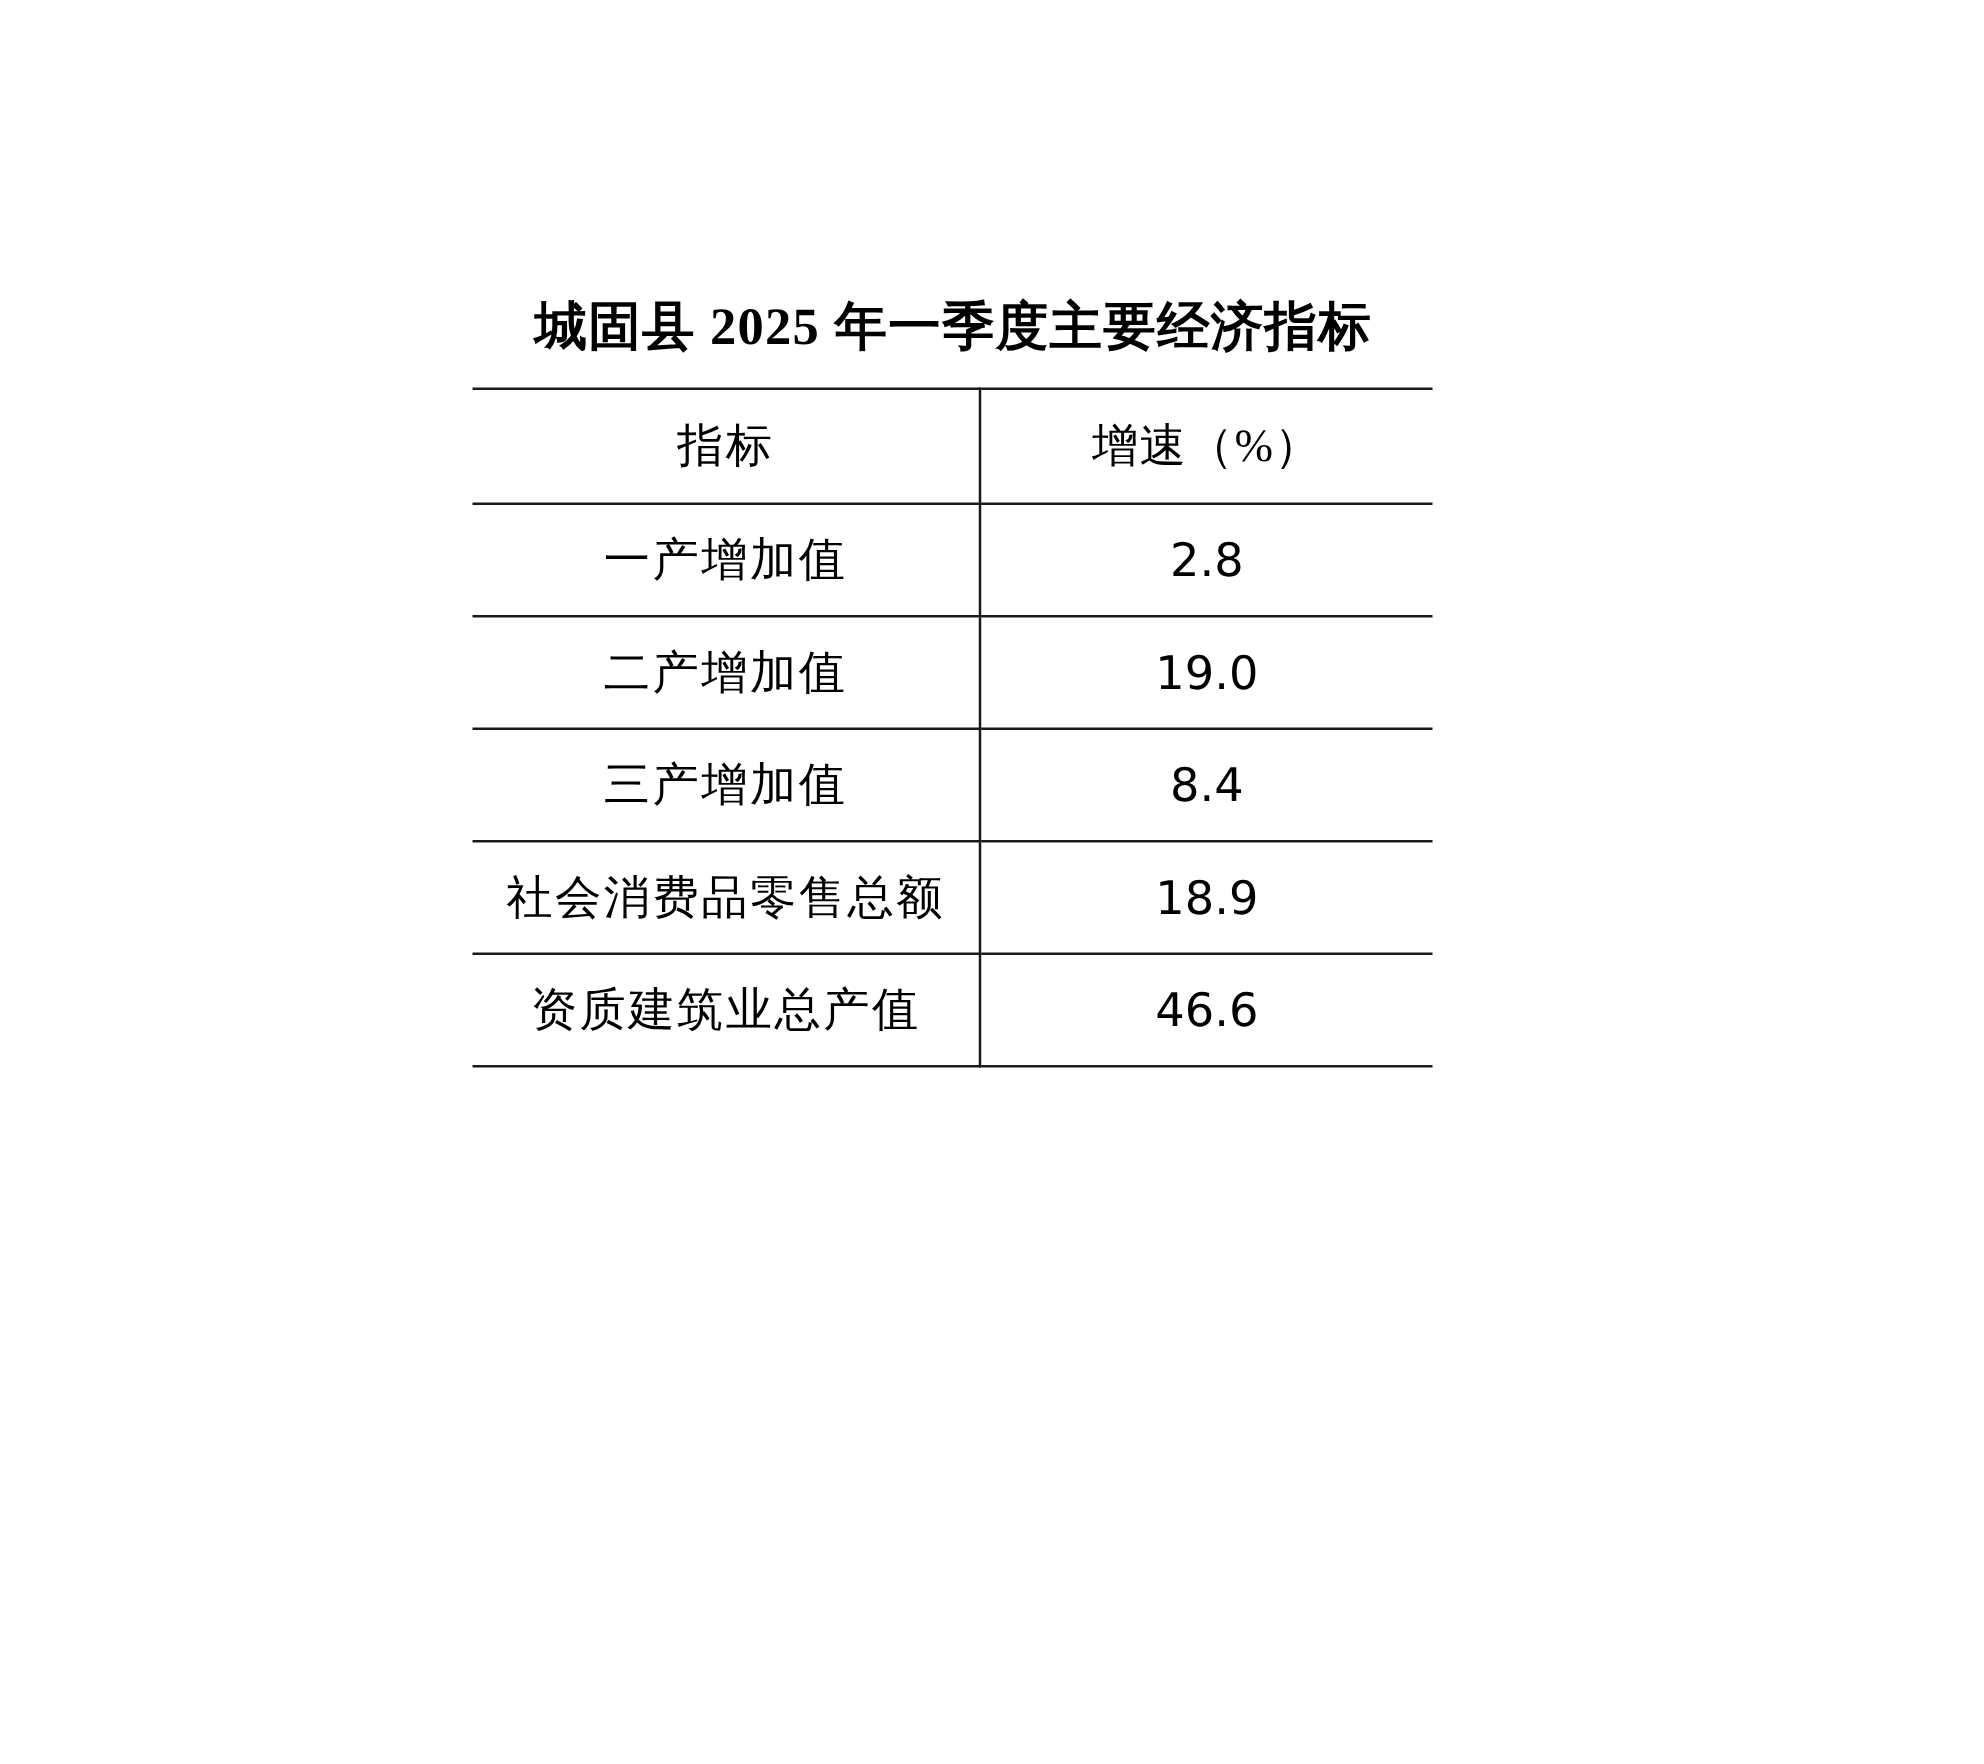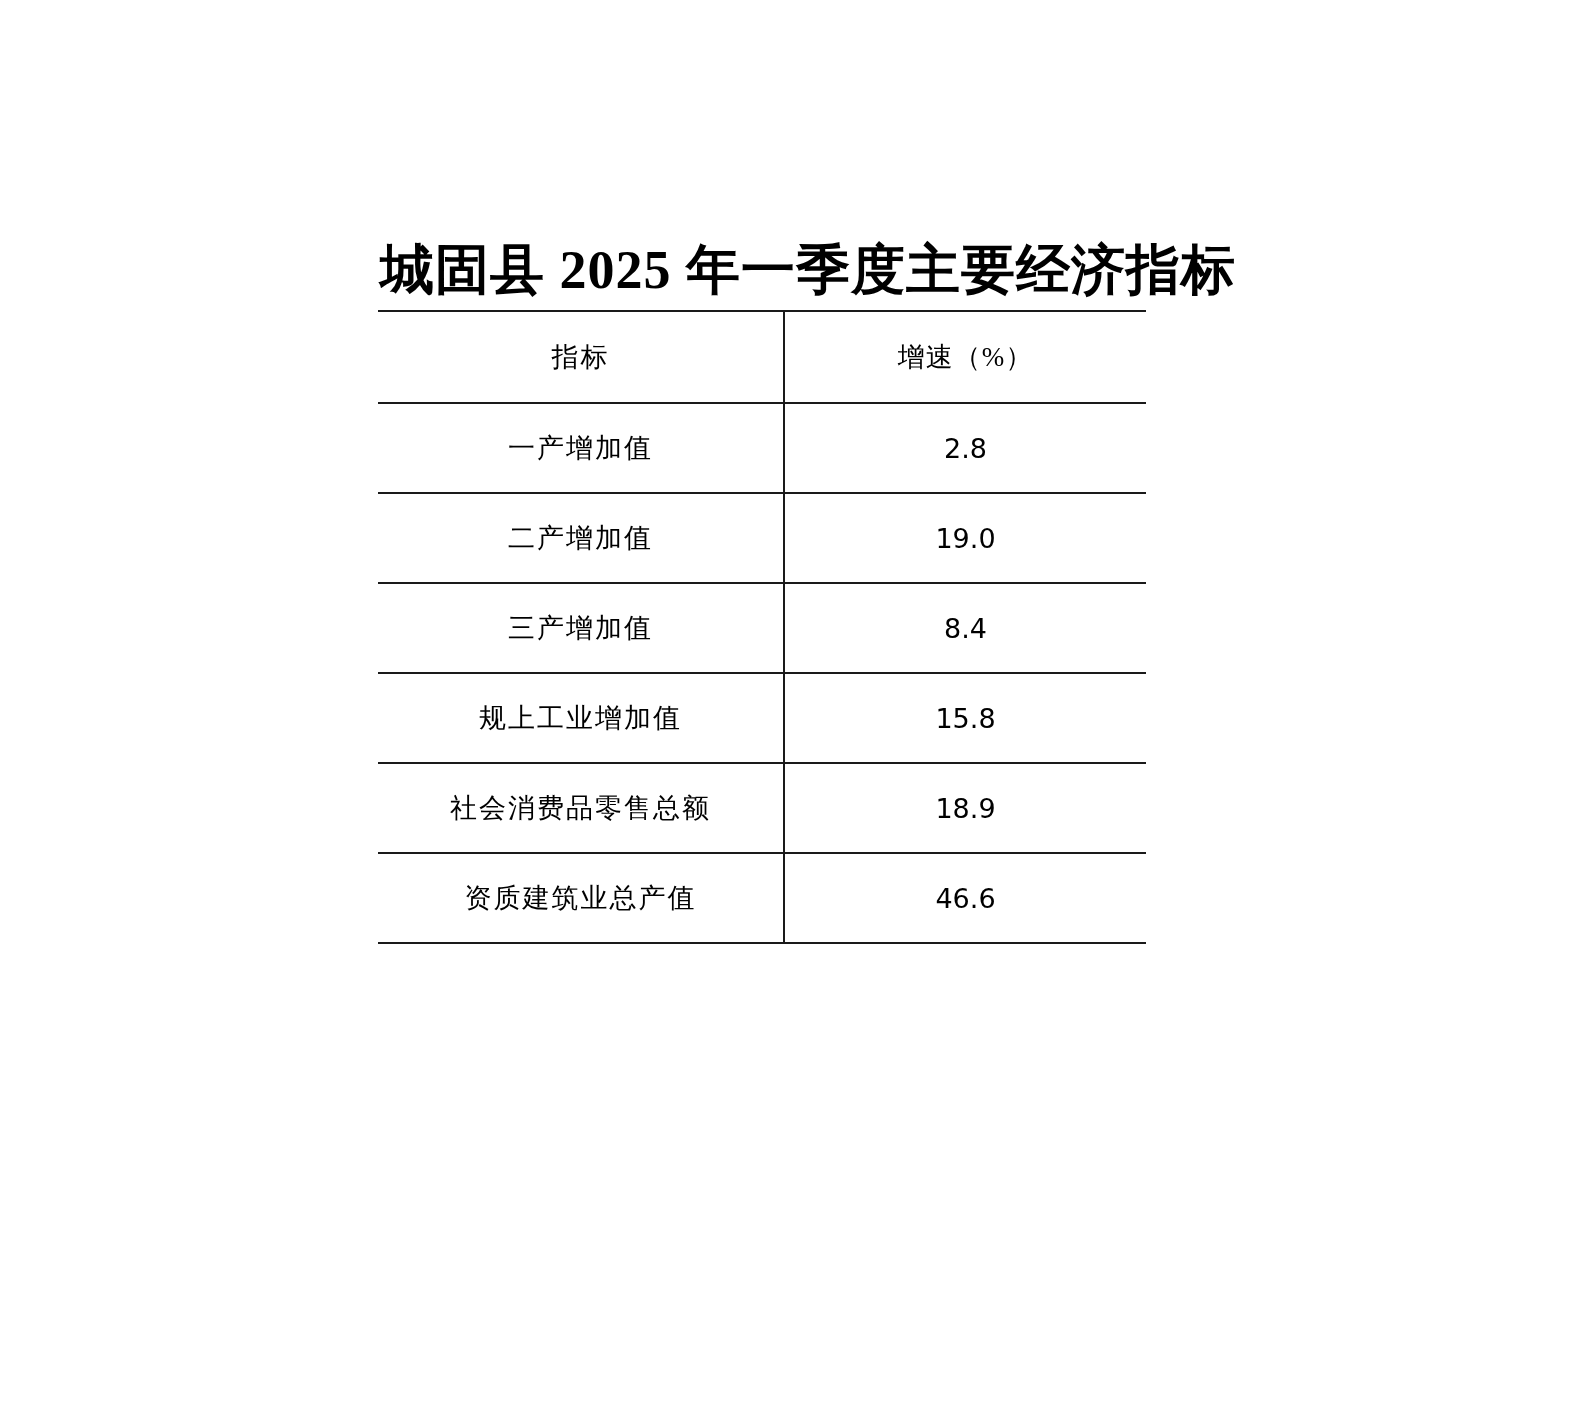--- a/index.html
+++ b/index.html
@@ -19,21 +19,21 @@
     height: 1411px;
     box-sizing: border-box;
     position: relative;
   }
   .doc-title {
     position: absolute;
     left: 380px;
     top: 235px;
     width: 765px;
     text-align: center;
-    font-size: 54px;
+    font-size: 42px;
     font-weight: bold;
     letter-spacing: 1px;
     line-height: 1.3;
     white-space: nowrap;
   }
   .table-wrap {
     position: absolute;
     left: 378px;
     top: 310px;
     width: 768px;
@@ -43,21 +43,21 @@
     width: 768px;
     table-layout: fixed;
   }
   table.indicators col.c1 { width: 406px; }
   table.indicators col.c2 { width: 362px; }
 
   table.indicators th,
   table.indicators td {
     text-align: center;
     vertical-align: middle;
-    font-size: 27px;
+    font-size: 37px;
     font-weight: normal;
     padding: 0;
     height: 88px;
     border: none;
   }
   
   table.indicators thead tr {
     border-top: 2px solid #1a1a1a;
     border-bottom: 2px solid #1a1a1a;
   }
@@ -114,24 +114,20 @@
         </tr>
         <tr>
           <td class="col-name">二产增加值</td>
           <td class="col-value">19.0</td>
         </tr>
         <tr>
           <td class="col-name">三产增加值</td>
           <td class="col-value">8.4</td>
         </tr>
         <tr>
-          <td class="col-name">规上工业增加值</td>
-          <td class="col-value">15.8</td>
-        </tr>
-        <tr>
           <td class="col-name">社会消费品零售总额</td>
           <td class="col-value">18.9</td>
         </tr>
         <tr>
           <td class="col-name">资质建筑业总产值</td>
           <td class="col-value">46.6</td>
         </tr>
       </tbody>
     </table>
   </div>

